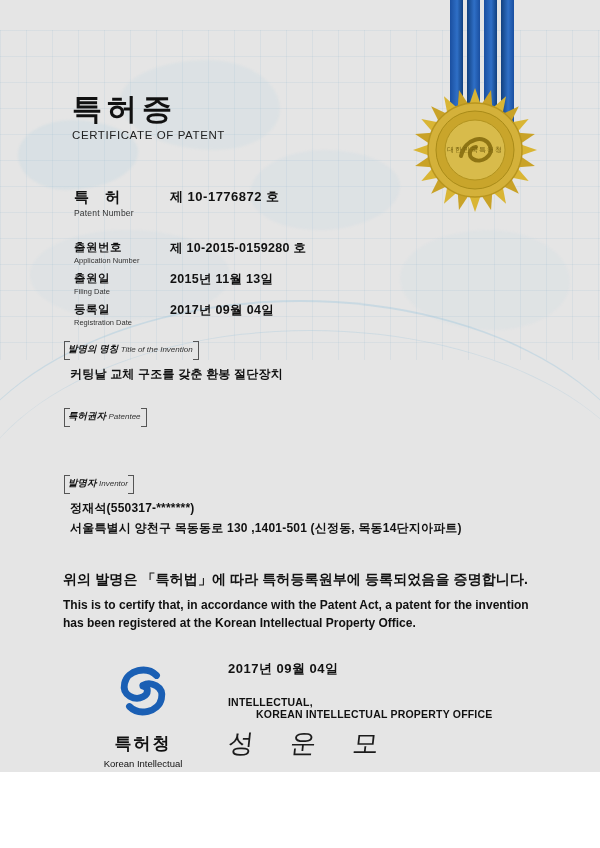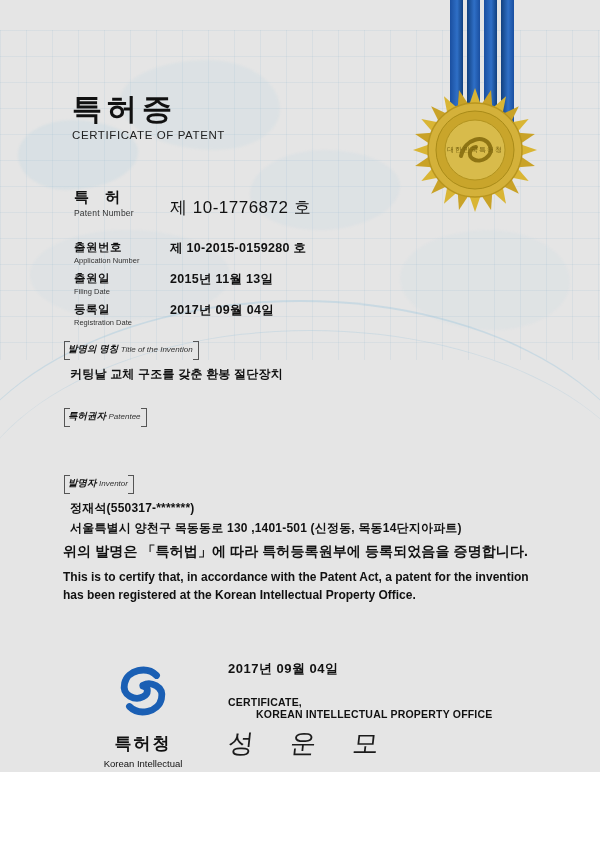--- a/index.html
+++ b/index.html
@@ -133,23 +133,23 @@
     color: #111;
   }
   .pn-label-en {
     font-size: 8.5px;
     color: #333;
     margin-top: 1px;
     letter-spacing: 0.2px;
   }
   .pn-value {
     position: absolute;
-    left: 96px; top: 8px;
-    font-size: 17px;
-    font-weight: normal;
+    left: 96px; top: 0px;
+    font-size: 13px;
+    font-weight: bold;
     color: #111;
     letter-spacing: 0.5px;
   }
 
   
   .meta { position: absolute; left: 74px; top: 240px; width: 430px; }
   .meta-row { position: relative; height: 31px; }
   .meta-ko { font-size: 11.5px; font-weight: bold; color: #111; letter-spacing: 0.5px; }
   .meta-en { font-size: 7.5px; color: #333; margin-top: 1px; }
   .meta-val {
@@ -201,20 +201,21 @@
     letter-spacing: 0.2px;
   }
 
   
   .certify { position: absolute; left: 63px; top: 543px; width: 480px; }
   .certify-ko {
     font-size: 14px;
     font-weight: bold;
     color: #111;
     letter-spacing: 0.1px;
+    margin-top: 28px;
   }
   .certify-en {
     margin-top: 7px;
     font-size: 12px;
     font-weight: bold;
     color: #111;
     line-height: 1.5;
   }
 
   
@@ -374,21 +375,21 @@
     <div class="certify-ko">위의 발명은 「특허법」에 따라 특허등록원부에 등록되었음을 증명합니다.</div>
     <div class="certify-en">
       <div>This is to certify that, in accordance with the Patent Act, a patent for the invention</div>
       <div>has been registered at the Korean Intellectual Property Office.</div>
     </div>
   </div>
 
   <div class="date-line">2017년  09월  04일</div>
 
   <div class="sig-block">
-    <div class="sig-en1">CERTIFICATE,</div>
+    <div class="sig-en1">INTELLECTUAL,</div>
     <div class="sig-en2">KOREAN INTELLECTUAL PROPERTY OFFICE</div>
     <div class="signature">성 운 모</div>
   </div>
 
   <div class="emblem">
     <svg class="emblem-mark" viewBox="0 0 64 64">
       <path d="M46 16 C36 6, 16 10, 13 24 C10 37, 24 42, 32 38 C38 35, 38 28, 32 27" fill="none" stroke="#1a5fb4" stroke-width="7" stroke-linecap="round"></path>
       <path d="M18 48 C28 58, 48 54, 51 40 C54 27, 40 22, 32 26" fill="none" stroke="#1a5fb4" stroke-width="7" stroke-linecap="round"></path>
     </svg>
     <div class="emblem-ko">특허청</div>

